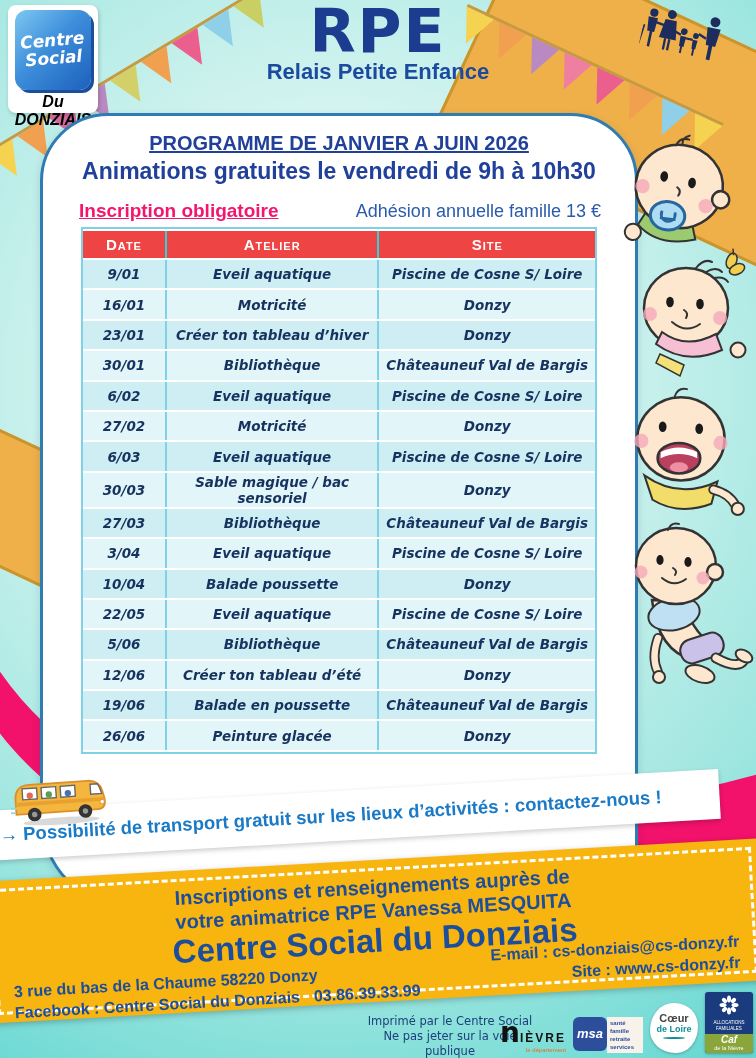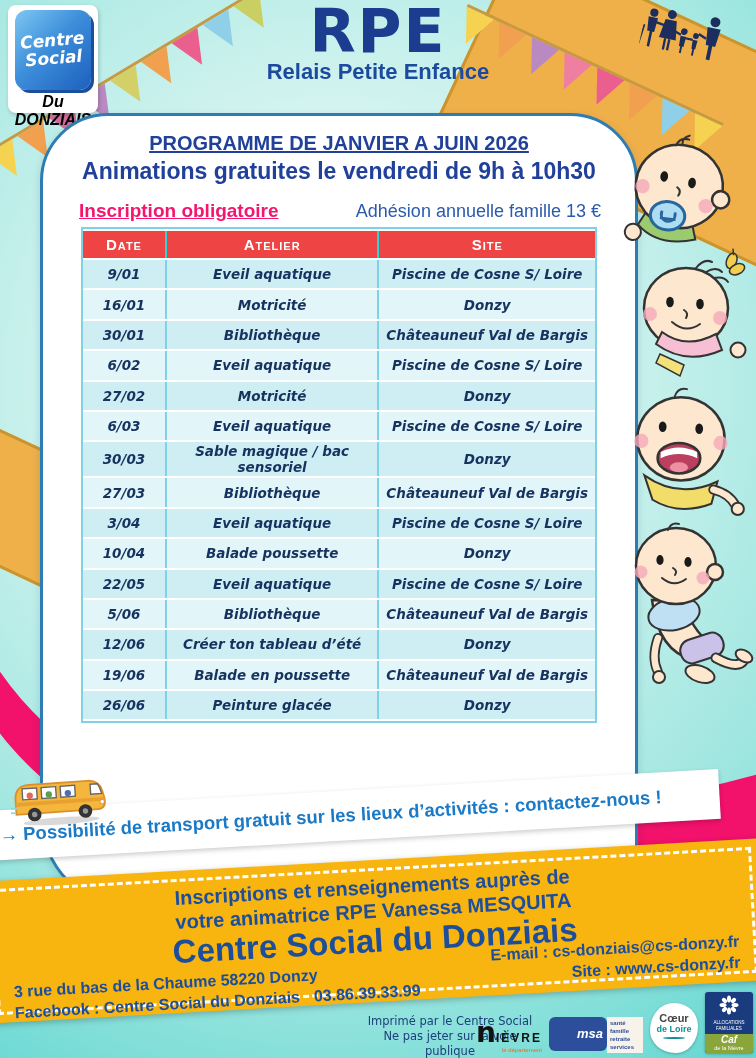--- a/index.html
+++ b/index.html
@@ -89,21 +89,21 @@
   
   .imprime{position:absolute;left:360px;top:1014px;width:180px;text-align:center;z-index:9;
     color:#1d3f7a;font-size:11.5px;line-height:1.3;font-family:"DejaVu Sans",sans-serif;}
   .logos{position:absolute;right:3px;bottom:5px;display:flex;align-items:flex-end;gap:7px;z-index:9;}
   .nievre{text-align:right;color:#111;}
   .nievre .big-n{font-size:28px;font-weight:bold;font-family:"DejaVu Sans",sans-serif;line-height:.8;}
   .nievre .rest{font-size:12px;font-weight:bold;letter-spacing:2px;text-transform:uppercase;}
   .nievre .dept{display:block;font-size:6px;color:#e07020;margin-top:1px;}
   .msa{display:flex;align-items:stretch;}
   .msa-sq{width:34px;height:34px;background:#2d4e9b;border-radius:6px;color:#fff;display:flex;align-items:center;justify-content:center;
-    font-weight:bold;font-style:italic;font-size:13px;padding-left:24px;}
+    font-weight:bold;font-style:italic;font-size:13px;}
   .msa-lines{width:36px;background:#f7f3ea;color:#2d4e9b;font-size:6px;font-weight:bold;line-height:1.35;padding:2px 0 2px 3px;box-sizing:border-box;}
   .coeur{width:48px;height:50px;background:#fff;border-radius:50% 50% 46% 54% / 56% 46% 54% 46%;
     box-shadow:0 1px 3px rgba(0,0,0,.25);text-align:center;padding-top:10px;box-sizing:border-box;}
   .coeur .c1{font-size:11px;font-weight:bold;color:#444;line-height:1;}
   .coeur .c2{font-size:9px;font-weight:bold;color:#0e8f96;line-height:1.2;text-align:center;}
   .coeur .arc{margin:2px auto 0;width:22px;border-bottom:2px solid #0e8f96;border-radius:50%;}
   .caf{width:48px;background:#1a3c7e;border-radius:3px;overflow:hidden;text-align:center;box-shadow:0 1px 3px rgba(0,0,0,.3);}
   .caf .emblem{margin-top:3px;}
   .caf .alloc{color:#fff;font-size:4.5px;line-height:1.2;padding:1px 2px 3px;}
   .caf .strip{background:#8aa63a;color:#fff;font-size:5.5px;padding:1px 0 2px;}
@@ -195,20 +195,25 @@
       </thead>
       <tbody>
           <tr>
             <td>9/01</td>
             <td>Eveil aquatique</td>
             <td>Piscine de Cosne S/ Loire</td>
           </tr>
           <tr>
             <td>16/01</td>
             <td>Motricité</td>
+            <td>Donzy</td>
+          </tr>
+          <tr>
+            <td>23/01</td>
+            <td>Créer ton tableau d’hiver</td>
             <td>Donzy</td>
           </tr>
           <tr>
             <td>30/01</td>
             <td>Bibliothèque</td>
             <td>Châteauneuf Val de Bargis</td>
           </tr>
           <tr>
             <td>6/02</td>
             <td>Eveil aquatique</td>

